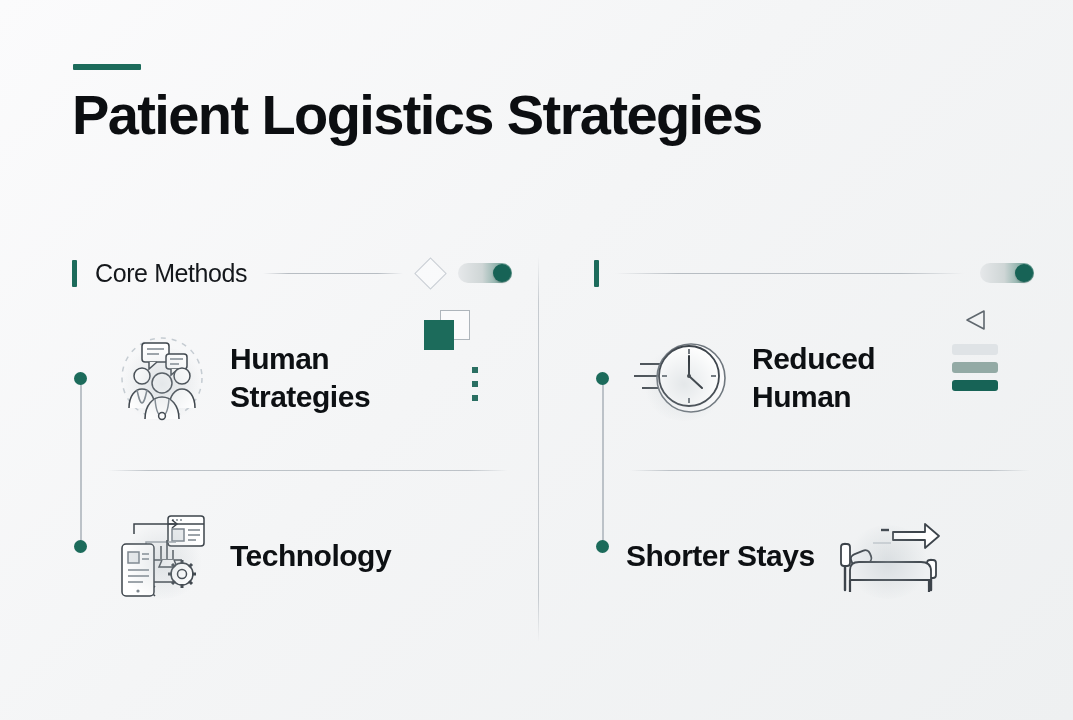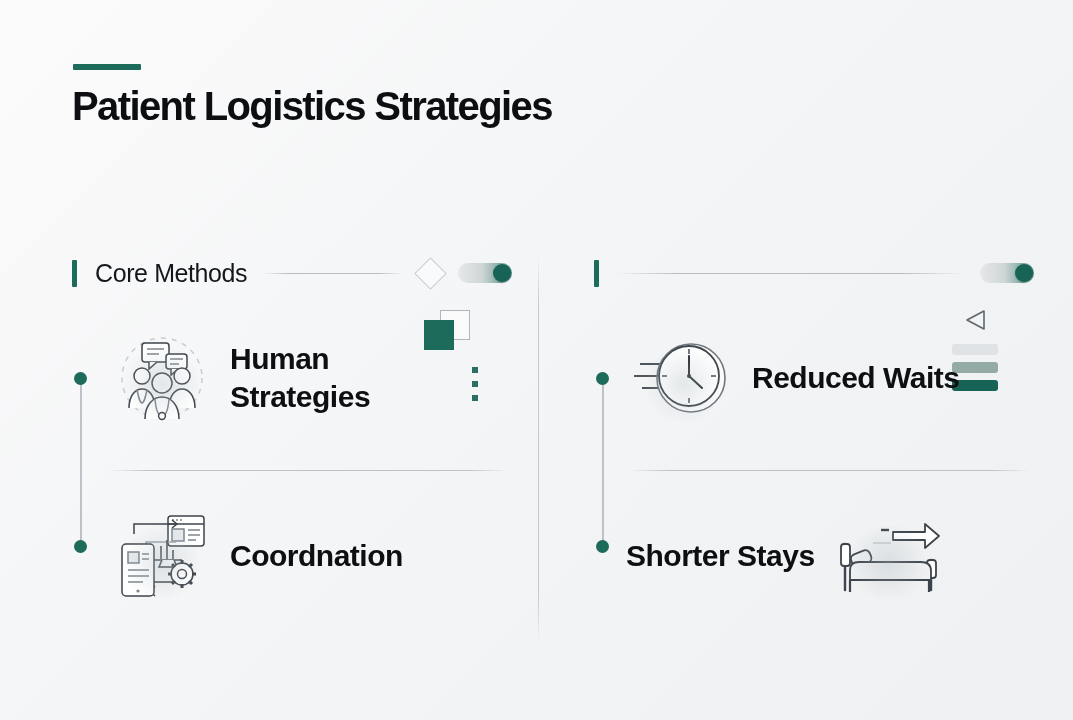--- a/index.html
+++ b/index.html
@@ -33,21 +33,21 @@
     width: 68px;
     height: 6px;
     background: #1c6b5b;
     border-radius: 1px;
   }
 
   .page-title {
     position: absolute;
     left: 72px;
     top: 85px;
-    font-size: 40px;
+    font-size: 56px;
     font-weight: 700;
     letter-spacing: -1.6px;
     line-height: 1.08;
     color: #0c0e11;
     white-space: nowrap;
   }
 
   .page-subtitle {
     position: absolute;
     left: 73px;
@@ -394,21 +394,21 @@
             <line x1="72" y1="80" x2="72" y2="84"></line>
             <line x1="58" y1="70" x2="62" y2="70"></line>
             <line x1="82" y1="70" x2="86" y2="70"></line>
             <line x1="62" y1="60" x2="65" y2="63"></line>
             <line x1="79" y1="77" x2="82" y2="80"></line>
             <line x1="82" y1="60" x2="79" y2="63"></line>
             <line x1="65" y1="77" x2="62" y2="80"></line>
           </g>
         </svg>
       </div>
-      <div class="item-label">Coordnation</div>
+      <div class="item-label">Technology</div>
     </div>
 
   </section>
 
   <section class="column right">
 
     <div class="section-head">
       <span class="head-bar"></span>
       <span class="head-rule"></span>
       <span class="toggle">
@@ -452,21 +452,21 @@
           <line x1="57" y1="23" x2="57" y2="28" stroke="#5f676e"></line>
           <line x1="57" y1="72" x2="57" y2="77" stroke="#5f676e"></line>
           <line x1="30" y1="50" x2="35" y2="50" stroke="#5f676e"></line>
           <line x1="79" y1="50" x2="84" y2="50" stroke="#5f676e"></line>
 
           <line x1="57" y1="50" x2="57" y2="30" stroke="#22282e" stroke-width="2" stroke-linecap="round"></line>
           <line x1="57" y1="50" x2="70" y2="62" stroke="#22282e" stroke-width="2" stroke-linecap="round"></line>
           <circle cx="57" cy="50" r="2" fill="#22282e" stroke="none"></circle>
         </svg>
       </div>
-      <div class="item-label two-line">Reduced Waits</div>
+      <div class="item-label two-line">Reduced Human</div>
     </div>
 
     <div class="item i2 icon-right" style="left:32px;">
       <div class="item-icon" style="width:110px;height:92px;">
         <span class="icon-glow"></span>
         <svg viewBox="0 0 110 92" fill="none" stroke="#3d444b" stroke-width="1.8">
 
           <path d="M60 22 L92 22 L92 14 L106 26 L92 38 L92 30 L60 30 Z" fill="#fff" stroke="#3d444b" stroke-linejoin="round"></path>
           <line x1="48" y1="20" x2="56" y2="20" stroke="#3d444b" stroke-width="2.4"></line>
           <line x1="40" y1="33" x2="58" y2="33" stroke="#cfd4d8" stroke-width="2"></line>

